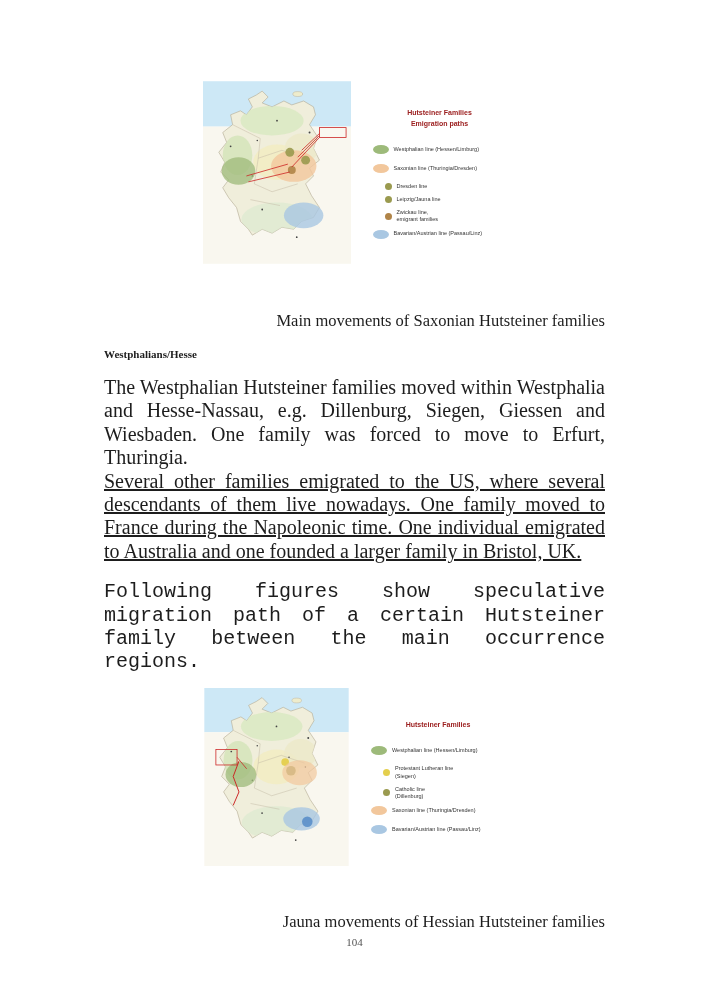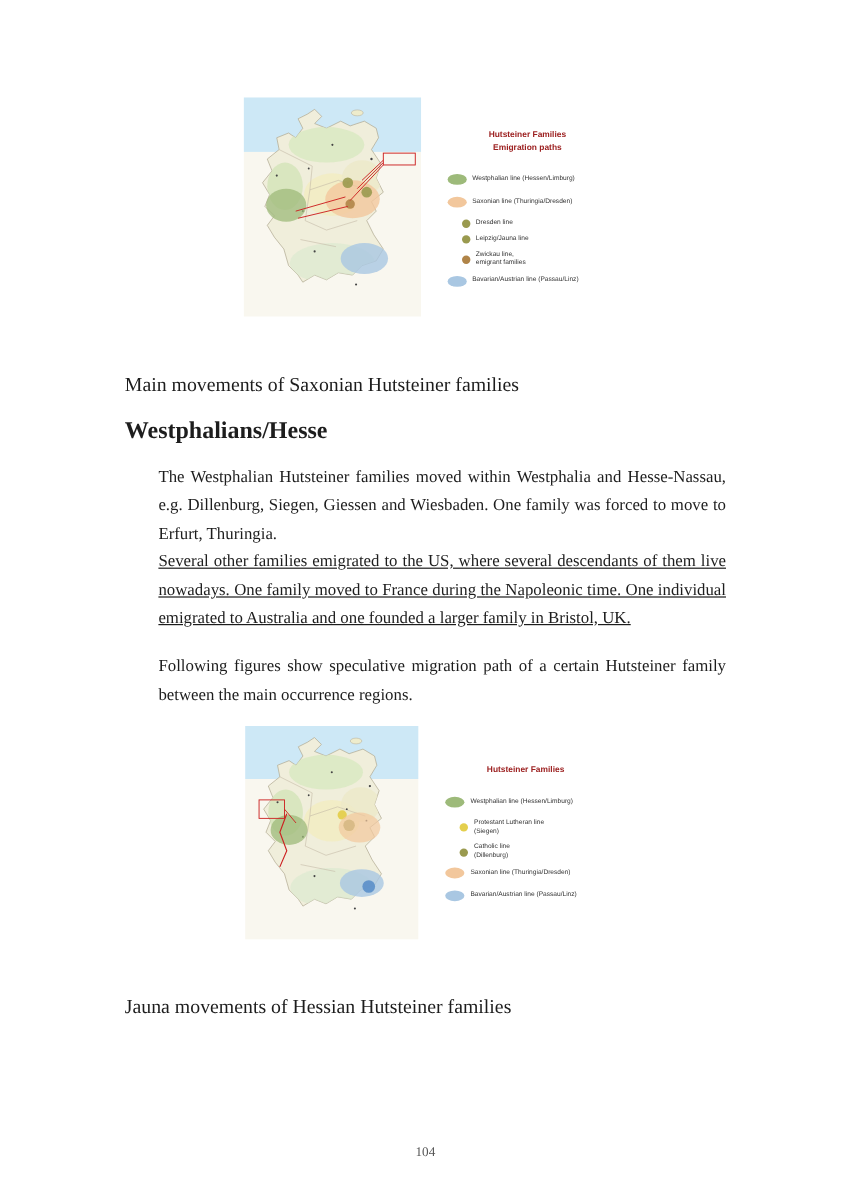--- a/index.html
+++ b/index.html
@@ -22,30 +22,30 @@
   .legend-pad2 { padding-top:32px; }
   .legend-title { font-weight:bold; font-size:7px; line-height:1.5; text-align:center; margin-bottom:16px; }
   .legend-item { display:flex; align-items:center; gap:5px; margin-bottom:10px; }
   .legend-item.indent { margin-left:12px; margin-bottom:6px; }
   .sw { flex:0 0 auto; display:inline-block; border-radius:50%; }
   .sw-lg { width:16px; height:9px; }
   .sw-sm { width:7px; height:7px; }
   .legend-label { font-size:5.5px; line-height:1.3; color:#333333; }
   .legend-label .l2 { display:block; }
   
-  .caption { font-size:16.5px; margin-top:46px; }
-  .heading { font-size:20px; font-weight:bold; margin-top:17px; }
-  .para { font-size:14px; line-height:23.4px; text-align:justify;margin-left:28px; }
+  .caption { font-size:16.5px; margin-top:46px;text-align:right; }
+  .heading { font-size:11px; font-weight:bold; margin-top:17px; }
+  .para { font-size:20px; line-height:23.4px; text-align:justify; }
   .para-first { margin-top:16px; }
   .para-cont  { margin-top:0;text-decoration:underline; }
-  .para-gap   { margin-top:17px; }
+  .para-gap   { margin-top:17px;font-family:Liberation Mono, monospace; }
   .fig2 { margin-top:14px; }
   .caption2 { margin-top:46px; }
   .pageno {
-    position:absolute; left:0; bottom:26px; width:100%;
+    position:absolute; left:0; bottom:44px; width:100%;
     text-align:center; font-size:11px; color:#555555;
   }
 </style>
 </head>
 <body>
 
 <div class="page">
 
   <figure class="figure fig1">
     <div class="map-wrap">

